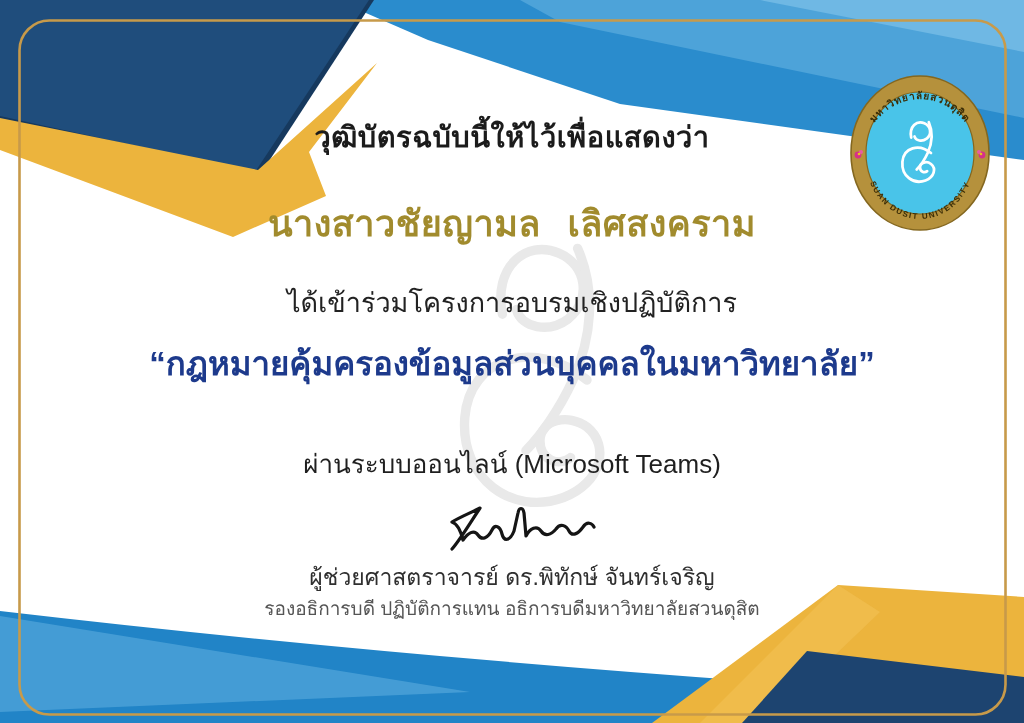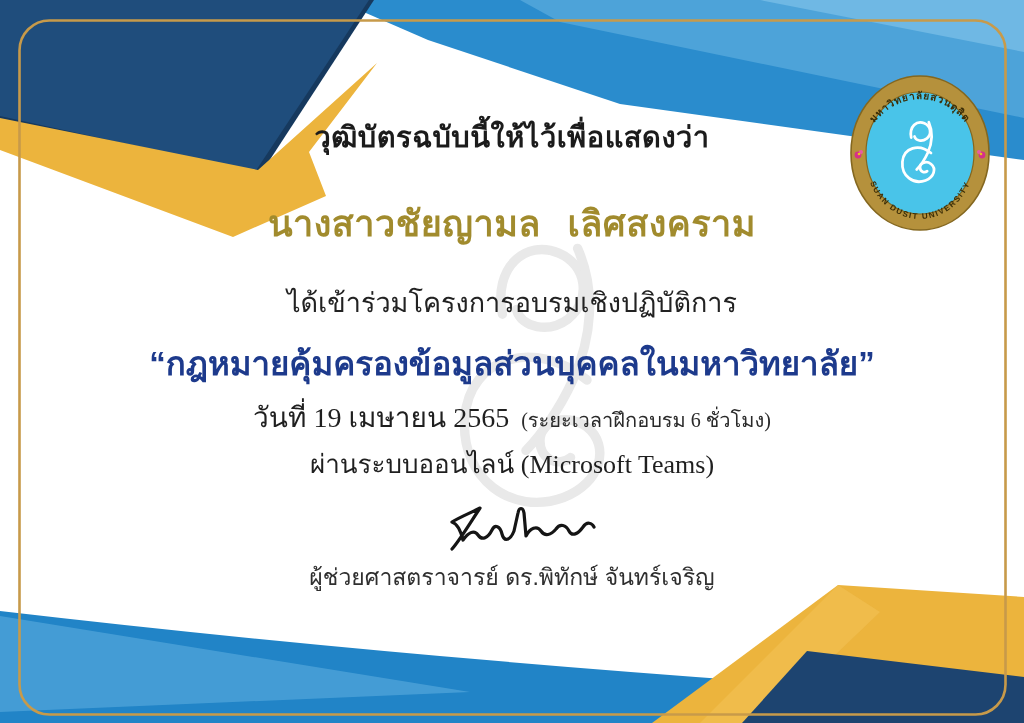--- a/index.html
+++ b/index.html
@@ -17,21 +17,21 @@
     line-height:1.45;
     white-space:nowrap;
   }
   .intro{top:116px;font-size:29px;font-weight:bold;color:#1b1b1b;letter-spacing:.5px;}
   .name{top:198px;font-size:36px;font-weight:bold;color:#a18b2d;word-spacing:16px;letter-spacing:.5px;}
   .partic{top:284px;font-size:27px;color:#222;font-family:"Liberation Serif", serif;}
   .course{top:340px;font-size:33px;font-weight:bold;color:#1d3a8c;}
   .dateline{top:398px;font-family:"Liberation Serif", serif;color:#1f1f1f;}
   .dateline .d{font-size:28px;}
   .dateline .n{font-size:20px;margin-left:12px;color:#2a2a2a;}
-  .platform{top:446px;font-size:26px;color:#1f1f1f;font-family:Liberation Serif, serif;}
+  .platform{top:446px;font-size:26px;color:#1f1f1f;font-family:Liberation Sans, sans-serif;}
   .signer{top:561px;font-size:23px;font-weight:normal;color:#2f2f2f;}
   .signer-title{top:595px;font-size:19px;color:#555555;}
 </style>
 </head>
 <body>
 
 <div id="certificate">
 
   <svg id="deco" viewBox="0 0 1024 723" aria-hidden="true">
     <defs>
@@ -107,22 +107,20 @@
   </svg>
 
   <div class="txt intro">วุฒิบัตรฉบับนี้ให้ไว้เพื่อแสดงว่า</div>
 
   <div class="txt name">นางสาวชัยญามล เลิศสงคราม</div>
 
   <div class="txt course">“กฎหมายคุ้มครองข้อมูลส่วนบุคคลในมหาวิทยาลัย”</div>
 
   <div class="txt partic">ได้เข้าร่วมโครงการอบรมเชิงปฏิบัติการ</div>
 
-  <div class="txt dateline">
-    <span class="d">วันที่ 19 เมษายน 2565</span><span class="n">(ระยะเวลาฝึกอบรม 6 ชั่วโมง)</span>
-  </div>
 
   <div class="txt platform">ผ่านระบบออนไลน์ (Microsoft Teams)</div>
 
   <div class="txt signer">ผู้ช่วยศาสตราจารย์ ดร.พิทักษ์ จันทร์เจริญ</div>
 
+  <div class="txt signer-title">รองอธิการบดี ปฏิบัติการแทน อธิการบดีมหาวิทยาลัยสวนดุสิต</div>
 
 </div>
 
 </body></html>

